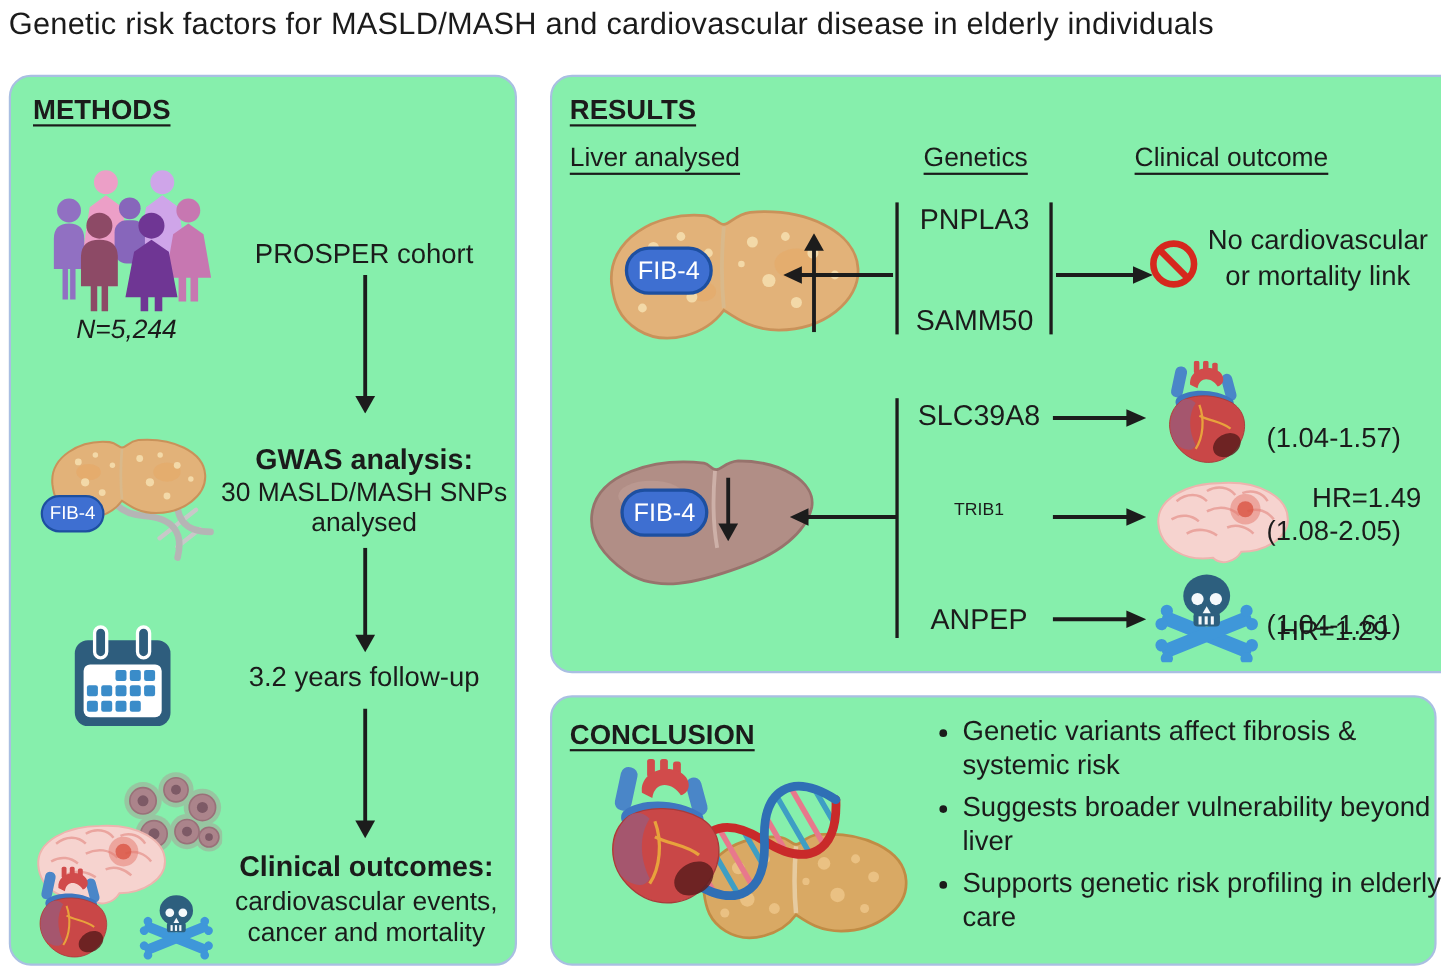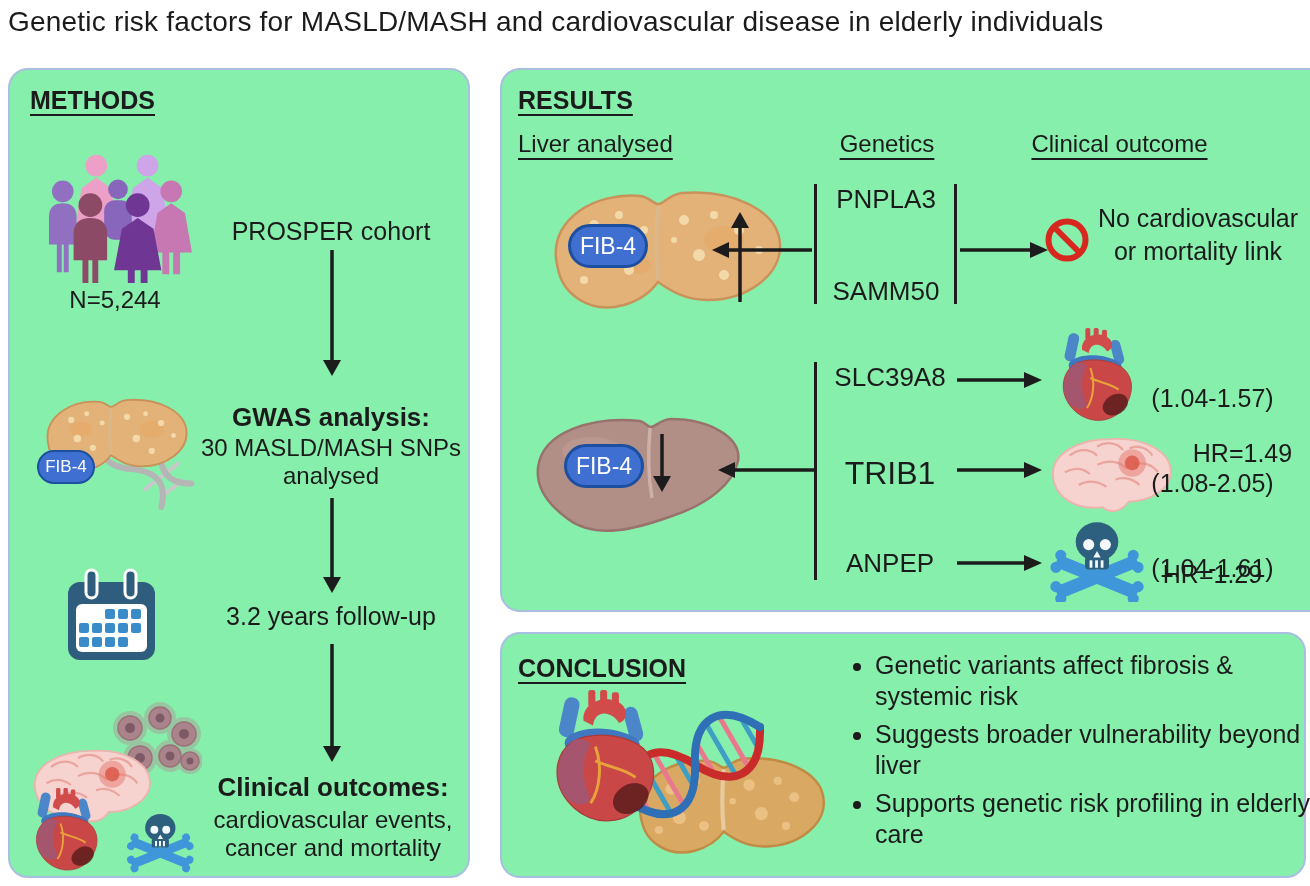--- a/index.html
+++ b/index.html
@@ -51,21 +51,21 @@
       <circle cx="136" cy="48" r="11" fill="#c777b1"></circle>
       <path d="M136,60 L122,70 L115,110 L127,110 L127,132 L134,132 L134,110 L138,110 L138,132 L145,132 L145,110 L157,110 L150,70 Z" fill="#c777b1"></path>
     </g>
     <g>
       <circle cx="54" cy="62" r="12" fill="#8d4a66"></circle>
       <path d="M54,75 q-17,0 -17,16 L37,118 L46,118 L46,141 L52,141 L52,118 L56,118 L56,141 L62,141 L62,118 L71,118 L71,91 q0,-16 -17,-16 Z" fill="#8d4a66"></path>
       <circle cx="102" cy="62" r="12" fill="#6f3694"></circle>
       <path d="M102,75 L86,86 L78,128 L92,128 L92,141 L99,141 L99,128 L105,128 L105,141 L112,141 L112,128 L126,128 L118,86 Z" fill="#6f3694"></path>
     </g>
   </svg>
-  <div class="abs t24 center" style="left:20px;top:216px;width:170px;">N=5,244</div>
+  <div class="abs t24 center" style="left:20px;top:216px;width:170px;font-style:italic;">N=5,244</div>
 
   <div class="abs t25 center" style="left:190px;top:147px;width:262px;">PROSPER cohort</div>
 
   <svg class="abs" style="left:312px;top:180px;" width="20" height="126">
     <line x1="10" y1="0" x2="10" y2="112" stroke="#1c1c1c" stroke-width="3.5"></line>
     <polygon points="1,110 19,110 10,126" fill="#1c1c1c"></polygon>
   </svg>
 
   <svg class="abs" style="left:22px;top:300px;" width="175" height="142" viewBox="0 0 175 142">
     <g transform="translate(84,34) rotate(-38 32 50)" stroke-linecap="round">
@@ -318,21 +318,21 @@
     <path d="M32,44 C16,56 14,82 34,100 C52,116 78,114 92,96 C106,78 104,56 88,46 C70,36 46,36 32,44 Z" fill="#c94747" stroke="#a93a3a"></path>
     <path d="M32,44 C20,54 16,74 26,90 C34,98 44,100 48,92 C40,76 40,58 48,46 C42,40 36,41 32,44 Z" fill="#a5566e"></path>
     <ellipse cx="82" cy="92" rx="16" ry="12" fill="#5e1d1d" opacity="0.85" transform="rotate(-30 82 92)"></ellipse>
     <g stroke="#e8a23c" stroke-width="2.5" fill="none">
       <path d="M52,48 C58,64 56,84 48,96"></path>
         <path d="M52,60 C64,66 76,66 86,74"></path>
     </g>
   </svg>
   <div class="abs t25 center" style="left:618px;top:314px;width:185px;">(1.04-1.57)</div>
 
-  <div class="abs center" style="left:318px;top:385px;width:140px;font-size:32px;">TRIB1</div>
+  <div class="abs center" style="left:318px;top:385px;width:140px;font-size:16px;">TRIB1</div>
   <svg class="abs" style="left:455px;top:390px;" width="85" height="20">
     <line x1="0" y1="10" x2="69" y2="10" stroke="#1c1c1c" stroke-width="3.5"></line>
     <polygon points="67,2 67,18 85,10" fill="#1c1c1c"></polygon>
   </svg>
   <svg class="abs" style="left:540px;top:358px;" width="138" height="92" viewBox="0 0 150 100">
     <path d="M12,52 C10,28 40,12 75,12 C112,10 140,26 140,48 C140,66 118,80 94,80 C88,90 74,94 66,86 C38,90 14,76 12,52 Z" fill="#f6d3cf" stroke="#edb4ae" stroke-width="2"></path>
     <g stroke="#eaa59f" stroke-width="2.5" fill="none">
       <path d="M30,30 C40,22 52,22 60,30"></path>
         <path d="M60,20 C70,14 82,16 88,24"></path>
         <path d="M95,22 C105,18 115,22 120,30"></path>

